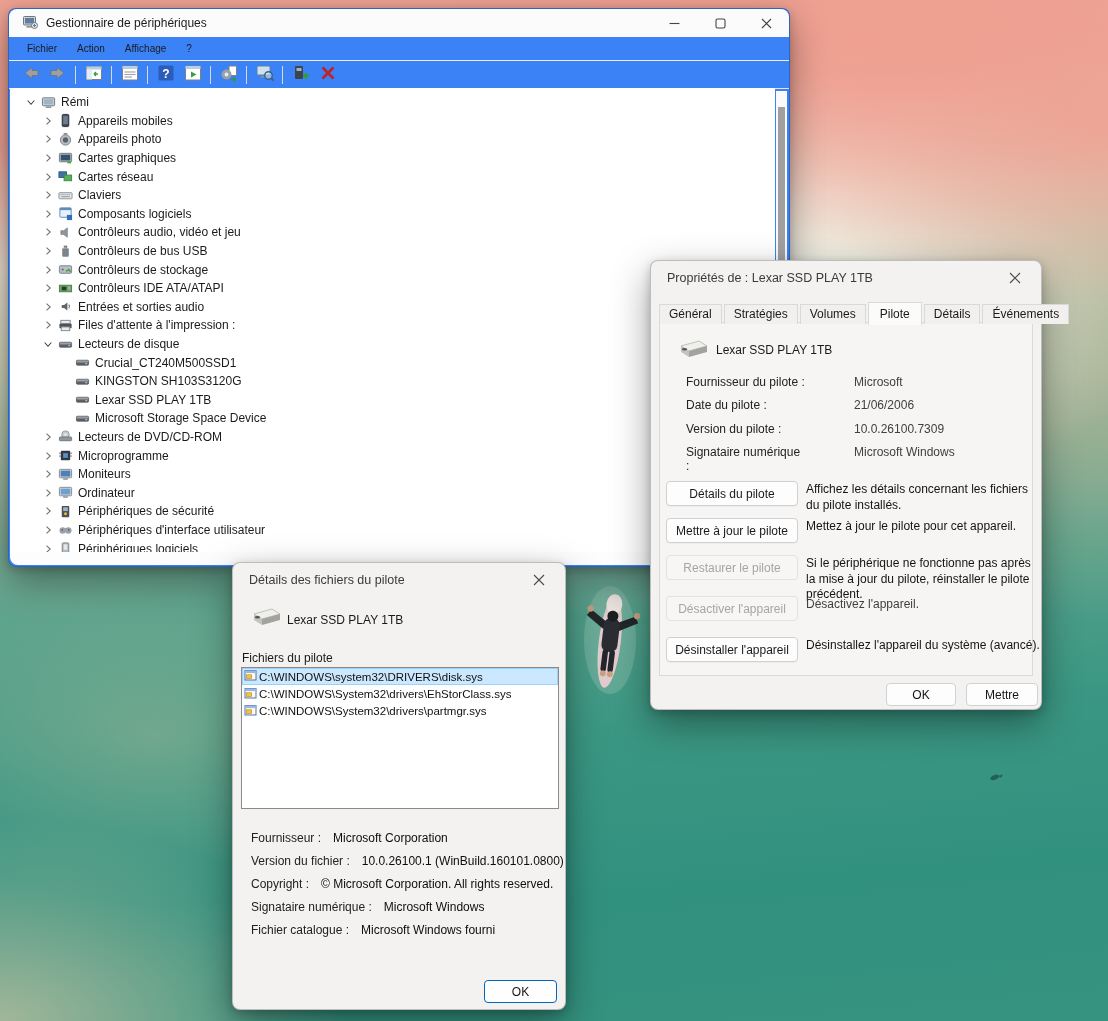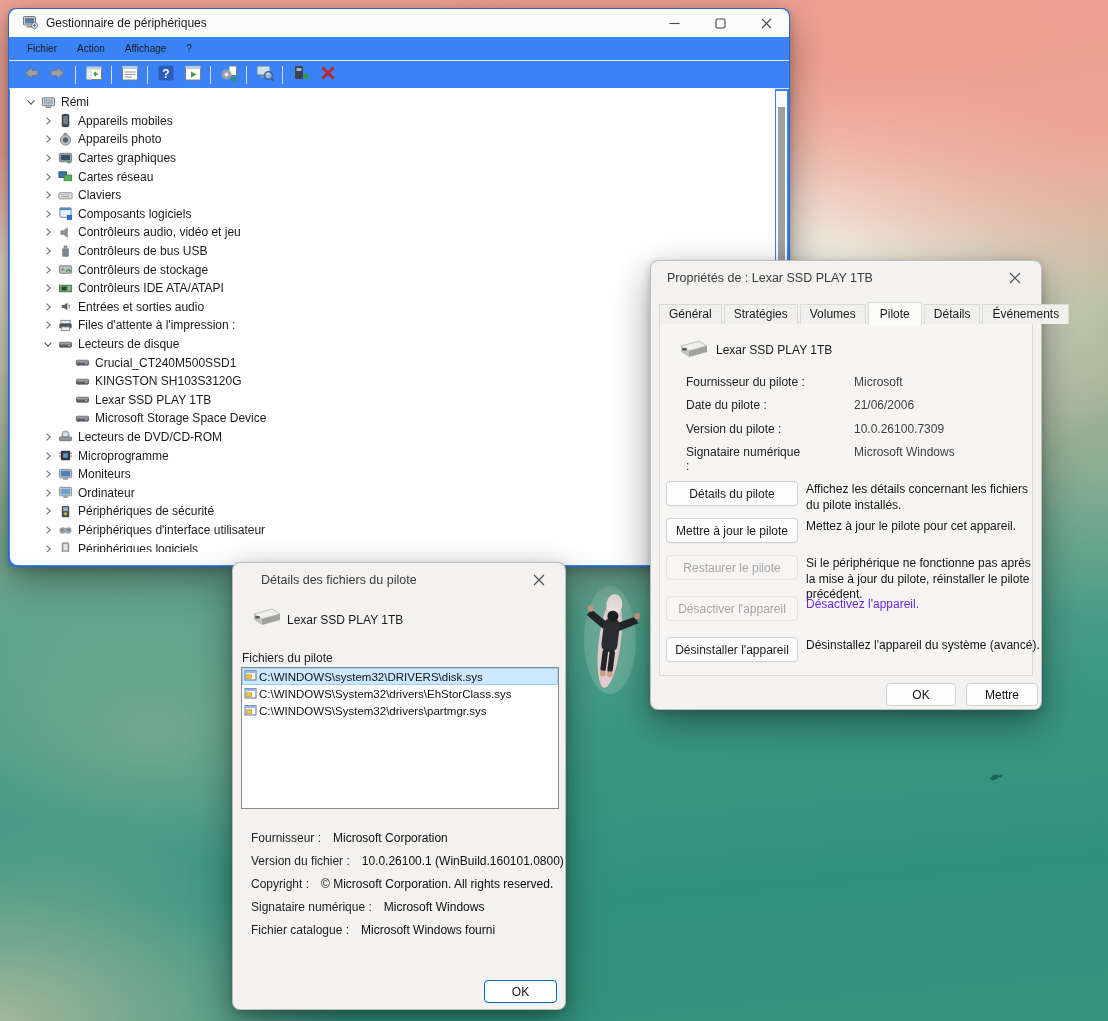--- a/index.html
+++ b/index.html
@@ -61,27 +61,27 @@
   .prop-fields{position:absolute;left:26px;top:52px;}
   .f-row{height:23.3px;display:flex;font-size:12px;align-items:flex-start;gap:48px;}
   .f-label{width:120px;color:#222;}
   .f-value{color:#404040;}
   .act-row{position:absolute;left:6px;right:4px;height:40px;}
   .act-btn{position:absolute;left:0;top:0;width:130px;height:23px;background:#fdfdfd;border:1px solid #d1d1d1;
       border-radius:4px;font-size:12px;color:#1a1a1a;display:flex;align-items:center;justify-content:center;
       box-shadow:0 1px 0 rgba(0,0,0,.03);}
   .act-btn.disabled{color:#a6a5a4;background:#f7f6f5;border-color:#e3e2e1;box-shadow:none;}
   .act-desc{position:absolute;left:140px;top:1px;width:236px;font-size:12px;color:#141414;line-height:1.3;}
-  .act-desc.muted{color:#6d28d9;}
+  .act-desc.muted{color:#404040;}
   .dlg-btn{position:absolute;height:23px;background:#fdfdfd;border:1px solid #d1d1d1;border-radius:4px;
       font-size:12px;color:#141414;display:flex;align-items:center;justify-content:center;box-sizing:border-box;}
   #props-ok{left:235px;top:422px;width:70px;}
   #props-cancel{left:315px;top:422px;width:72px;}
   
-  #files{left:232px;top:562px;width:334px;height:448px;background:#f3f2f0;padding-left:12px;}
+  #files{left:232px;top:562px;width:334px;height:448px;background:#f3f2f0;}
   #files .dev-icon{left:16px;top:42px;}
   #files .dev-name{left:54px;top:50px;}
   .files-label{position:absolute;left:9px;top:88px;font-size:12px;color:#1a1a1a;}
   .listbox{position:absolute;left:8px;top:104px;width:318px;height:142px;background:#fff;border:1px solid #8a8a8a;
       overflow:hidden;box-sizing:border-box;}
   .li{height:17.4px;display:flex;align-items:center;font-size:11.5px;padding-left:1px;gap:2px;color:#111;
       border:1px solid transparent;white-space:nowrap;box-sizing:border-box;}
   .li.selected{background:#cce8ff;border-color:#99d1ff;}
   .files-fields{position:absolute;left:18px;top:268px;}
   .f2-row{height:22.9px;display:flex;font-size:12px;align-items:flex-start;}

